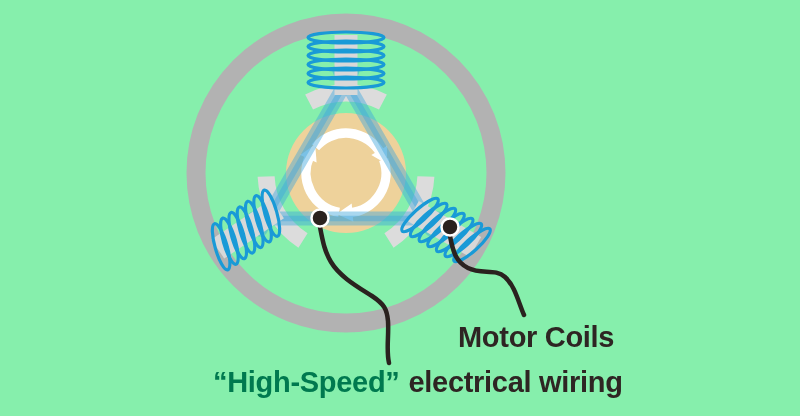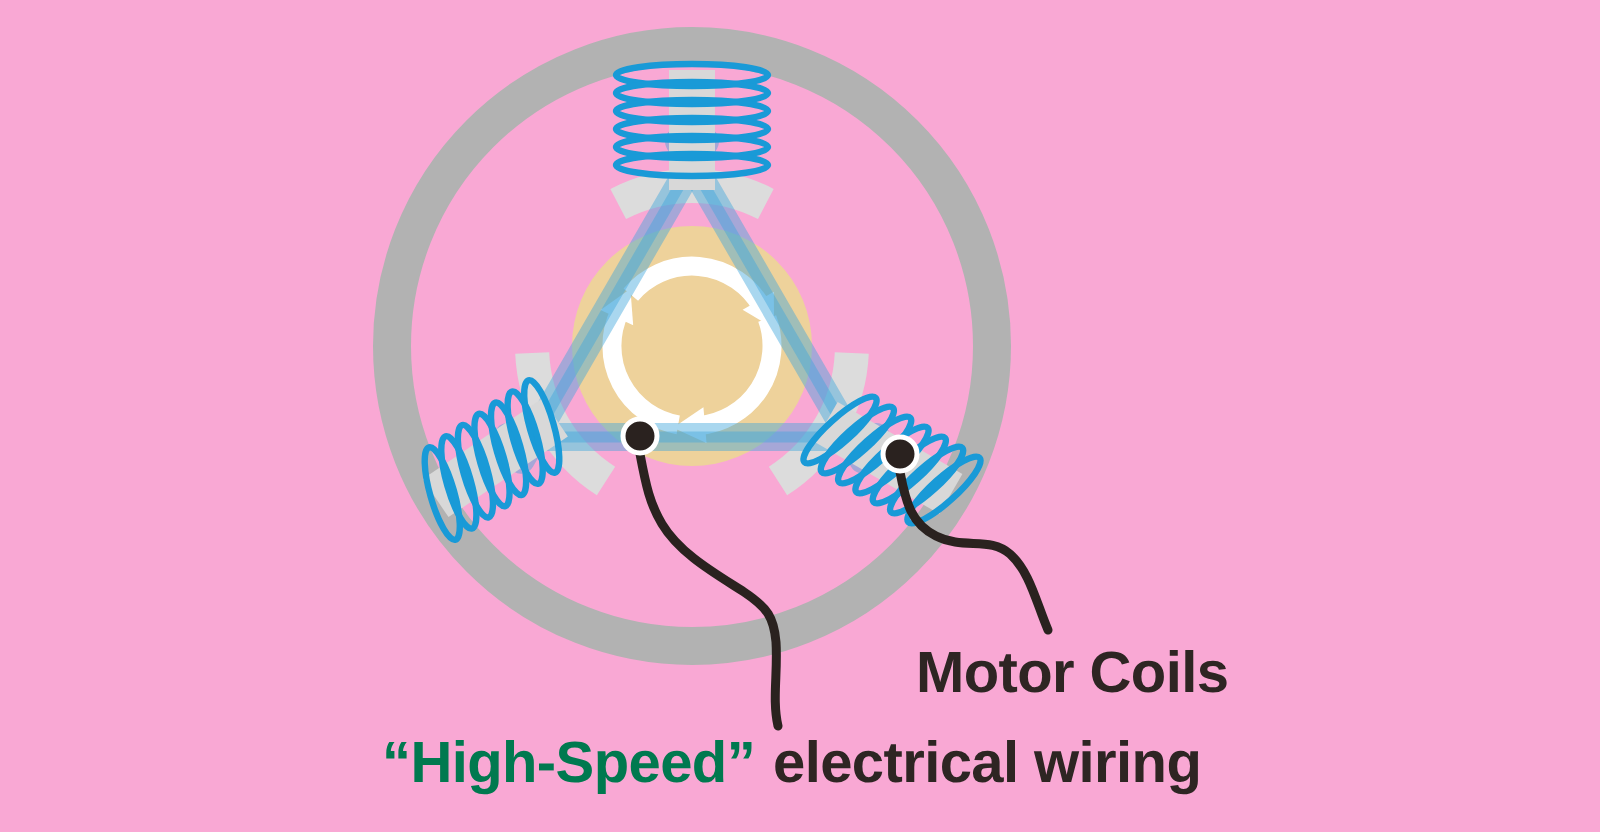--- a/index.html
+++ b/index.html
@@ -1,20 +1,20 @@
 <!DOCTYPE html>
 <html style="--ring-gray: #b2b2b2; --stator-gray: #dcdcdc; --core-gray: #d8d8d8; --coil-blue: #199ad7; --triangle-blue: #40a6db; --rotor-tan: #eed29b; --arrow-white: #ffffff; --callout-black: #2a221f; --label-dark: #2e2523; --label-green: #00794f;"><head>
 <meta charset="utf-8">
 <style>
   html, body { margin: 0; padding: 0; background: #fff; }
   .screen {
     position: relative;
     width: 800px;
     height: 416px;
-    background: #f9a8d4;
+    background: #86efac;
     overflow: hidden;
     font-family: "Liberation Sans", sans-serif;
   }
   .diagram-svg { position: absolute; left: 0; top: 0; }
 
   
   .ring        { fill: none; stroke: var(--ring-gray); stroke-width: 19; }
   .stator-arc  { fill: none; stroke: var(--stator-gray); stroke-width: 17; }
   .coil-core   { fill: var(--core-gray); }
   .coil-loop   { fill: none; stroke: var(--coil-blue); stroke-width: 3.2; }
@@ -30,21 +30,21 @@
     position: absolute;
     font-weight: 700;
     font-size: 29px;
     line-height: 32px;
     letter-spacing: -0.3px;
     color: var(--label-dark);
     white-space: nowrap;
   }
   .label-motor  { left: 458px; top: 321px; }
   .label-wiring { left: 191px; top: 366px; }
-  .label-green  { color: var(--label-green); }
+  .label-green  { color: var(--label-green); margin-left: 22px; }
   .label-sep    { display: inline-block; width: 9px; }
 </style>
 </head>
 <body>
 
 <div class="screen">
 
   <svg class="diagram-svg" width="800" height="416" viewBox="0 0 800 416">
 
     <circle class="ring" cx="346" cy="173" r="150"></circle>

